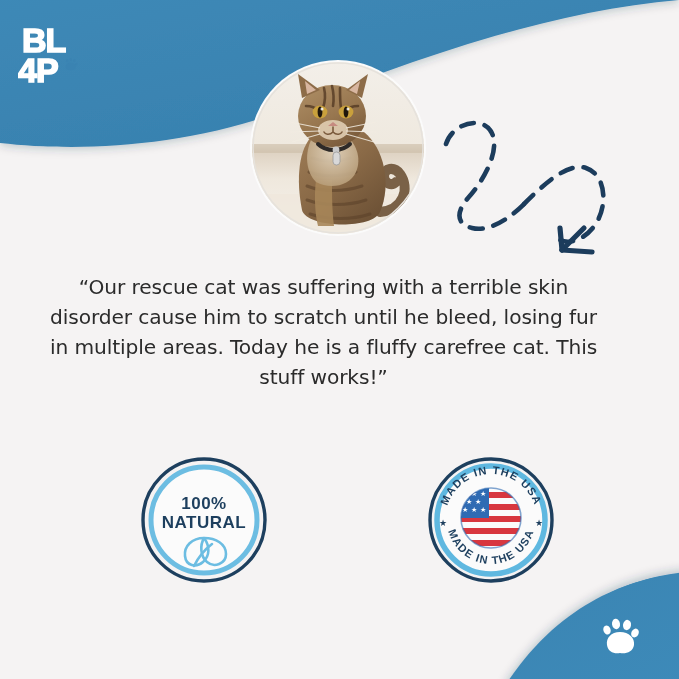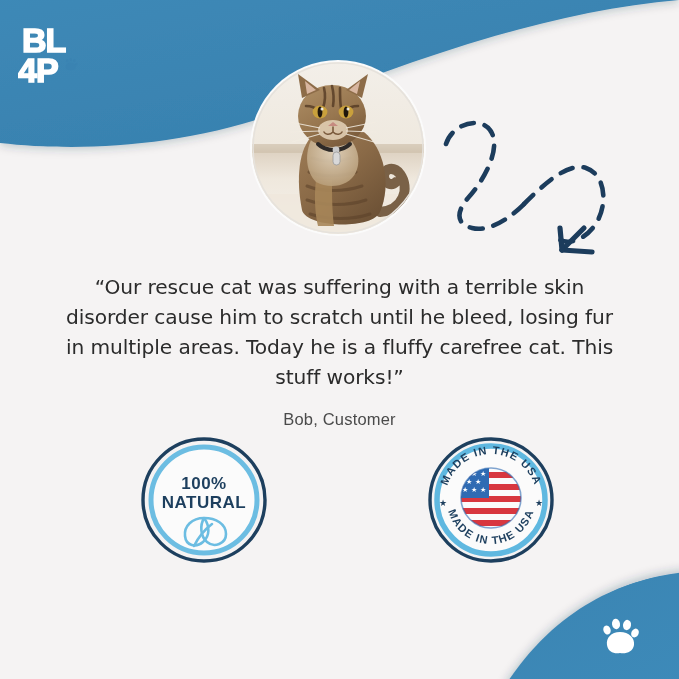--- a/index.html
+++ b/index.html
@@ -45,21 +45,21 @@
   
   #arrow-doodle {
     position: absolute;
     left: 432px; top: 112px;
     width: 190px; height: 148px;
   }
 
   
   #quote-block {
     position: absolute;
-    left: 60px; top: 272px;
+    left: 44px; top: 272px;
     width: 559px;
     text-align: center;
   }
   #quote-text {
     font-family: "DejaVu Sans", sans-serif;
     font-size: 20.2px;
     line-height: 30px;
     color: #2b2b2b;
     letter-spacing: -0.1px;
     font-weight: 400;
@@ -68,21 +68,21 @@
     margin-top: 18px;
     font-family: "Liberation Sans", sans-serif;
     font-size: 16.5px;
     color: #4a4a4a;
     letter-spacing: 0.2px;
   }
 
   
   #badges {
     position: absolute;
-    left: 140px; top: 432px;
+    left: 140px; top: 452px;
     width: 415px; height: 136px;
     display: flex;
     justify-content: space-between;
     align-items: center;
     text-align: right;
   }
   .badge {
     position: relative;
     width: 128px; height: 128px;
   }
@@ -243,21 +243,20 @@
 
     <g stroke="#1c3c5c" stroke-width="5.2" stroke-linecap="round" fill="none">
       <path d="M152 116 L130 138"></path>
       <path d="M130 138 L160 140"></path>
       <path d="M130 138 L128 116"></path>
     </g>
   </svg>
 
   <div id="quote-block">
     <div id="quote-text">“Our rescue cat was suffering with a terrible skin disorder cause him to scratch until he bleed, losing fur in multiple areas. Today he is a fluffy carefree cat. This stuff works!”</div>
-    <div id="quote-author">Bob, Customer</div>
   </div>
 
   <div id="badges">
 
     <div class="badge">
       <svg viewBox="0 0 128 128">
         <circle cx="64" cy="64" r="61" fill="none" stroke="#1d3f5e" stroke-width="3.4"></circle>
         <circle cx="64" cy="64" r="53" fill="#fbfbfb" stroke="#6cbde2" stroke-width="5"></circle>
         <text x="64" y="53" text-anchor="middle" font-family="Liberation Sans, sans-serif" font-weight="bold" font-size="17" fill="#1d3f5e" letter-spacing="0.5">100%</text>
         <text x="64" y="72" text-anchor="middle" font-family="Liberation Sans, sans-serif" font-weight="bold" font-size="17" fill="#1d3f5e" letter-spacing="0.5">NATURAL</text>

